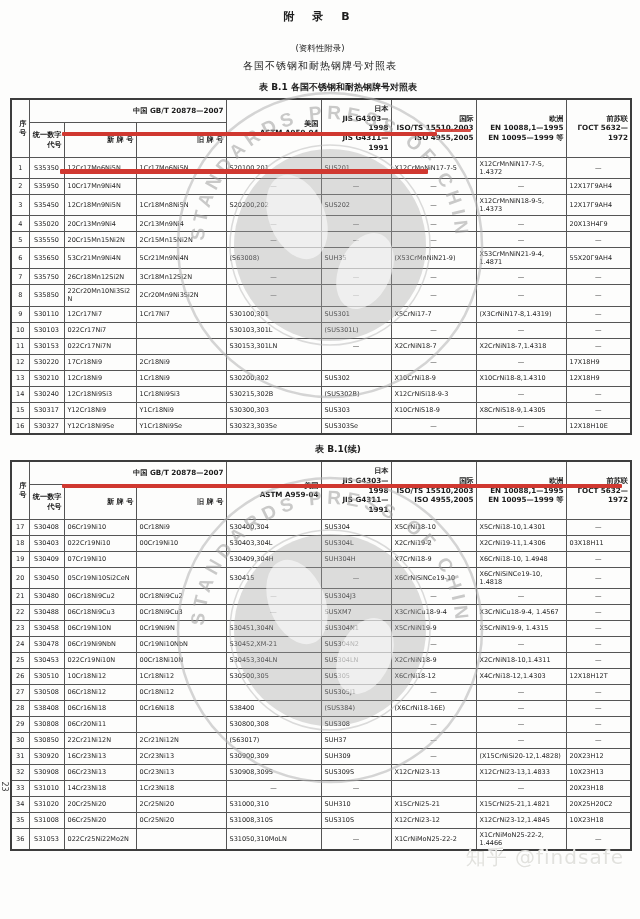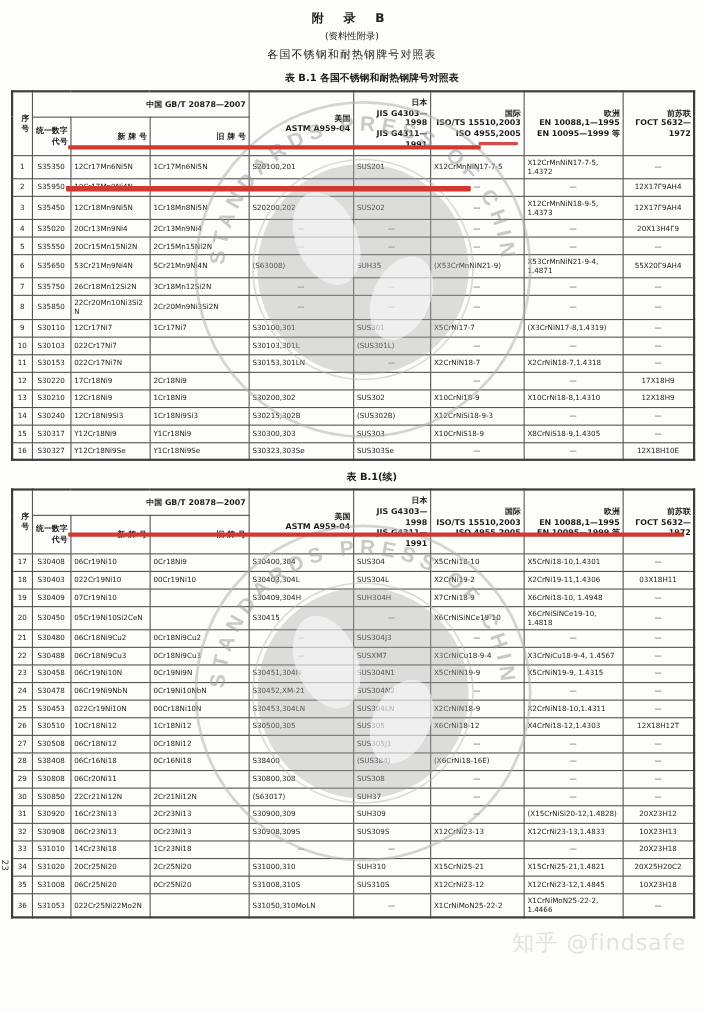--- a/index.html
+++ b/index.html
@@ -3,21 +3,21 @@
 <meta charset="utf-8">
 <style>
   html,body { margin:0; padding:0; }
   .page {
     position:relative; width:640px; height:919px; overflow:hidden;
     background:#fdfdfc; color:#1c1c1c;
     font-family:"DejaVu Sans", sans-serif;
   }
   .titles { text-align:center; padding-top:9px; }
   .t-appendix { font-size:11px; font-weight:bold; letter-spacing:7px; }
-  .t-sub { font-size:8.5px; margin-top:3px; }
+  .t-sub { font-size:8.5px; margin-top:19px; }
   .t-head { font-size:10px; font-weight:normal; margin-top:4px; letter-spacing:1px; }
   .tcaption { text-align:center; font-size:9px; font-weight:bold; margin:8px 0 4px; position:relative; z-index:1;padding-left:36px; }
   .tcaption.gap { }
   table.cmp {
     border-collapse:collapse; table-layout:fixed;
     margin-left:10px; width:620px;
     position:relative; z-index:1; background:transparent;
     border:2px solid #3d3d3d;
   }
   table.cmp th, table.cmp td {
@@ -25,21 +25,21 @@
     word-wrap:break-word; overflow:hidden;
   }
   table.cmp th {
     font-weight:bold; text-align:right;
     font-size:7.2px; line-height:1.35; padding:4px 2px;
   }
   table.cmp td {
     font-size:6.5px; line-height:1.25; padding:2px 3px; text-align:left;
   }
   table.cmp td:first-child, table.cmp td:nth-child(2) { text-align:center; padding:2px 1px; }
-  table.cmp td:nth-child(9) { text-align:center; }
+  table.cmp td:nth-child(9) { }
   table.cmp tbody tr { height:16px; }
   td.dash { text-align:center !important; color:#333; }
   .bold-cn { font-weight:bold; }
 
   
   .redline { position:absolute; background:#d03830; z-index:3; pointer-events:none; border-radius:1px; }
   #redline-1 { left:62px; top:132px; width:375px; height:4px; }
   #redline-1t { left:435px; top:129px; width:36px; height:3px; opacity:.9; }
   #redline-2 { left:60px; top:169px; width:368px; height:5px; }
   #redline-3 { left:62px; top:484px; width:560px; height:4px; }

